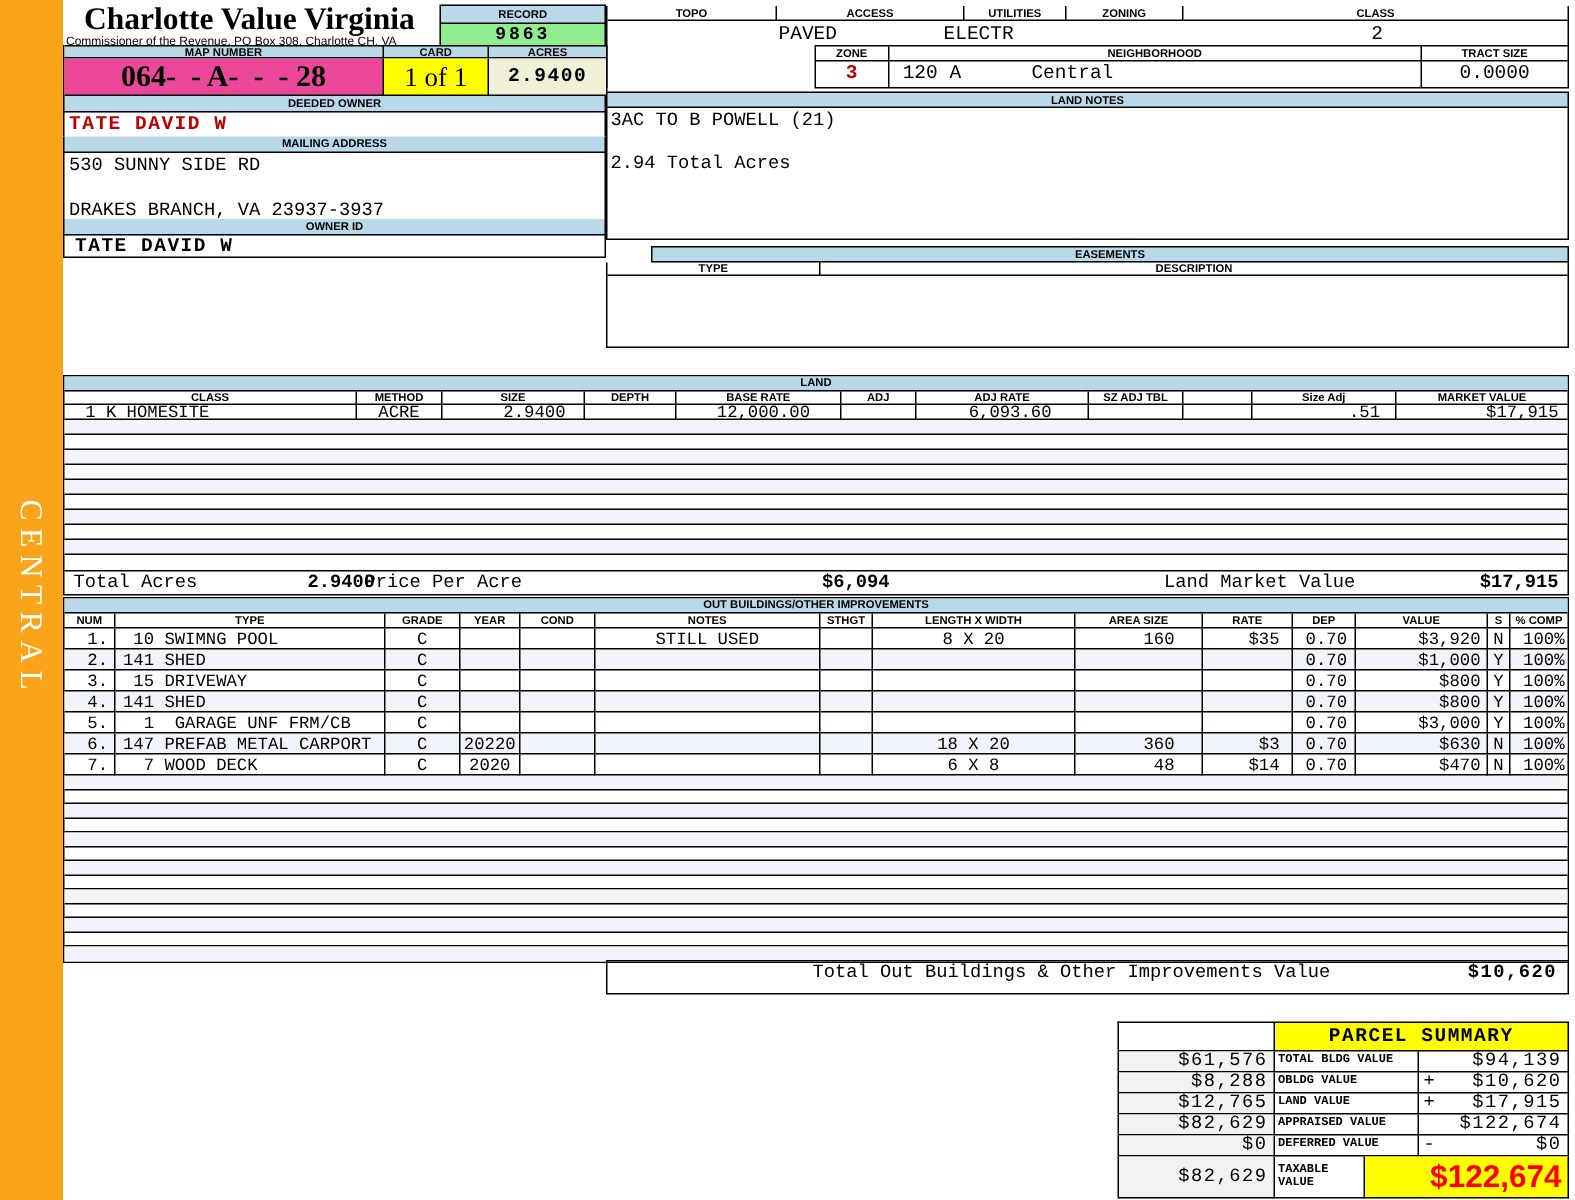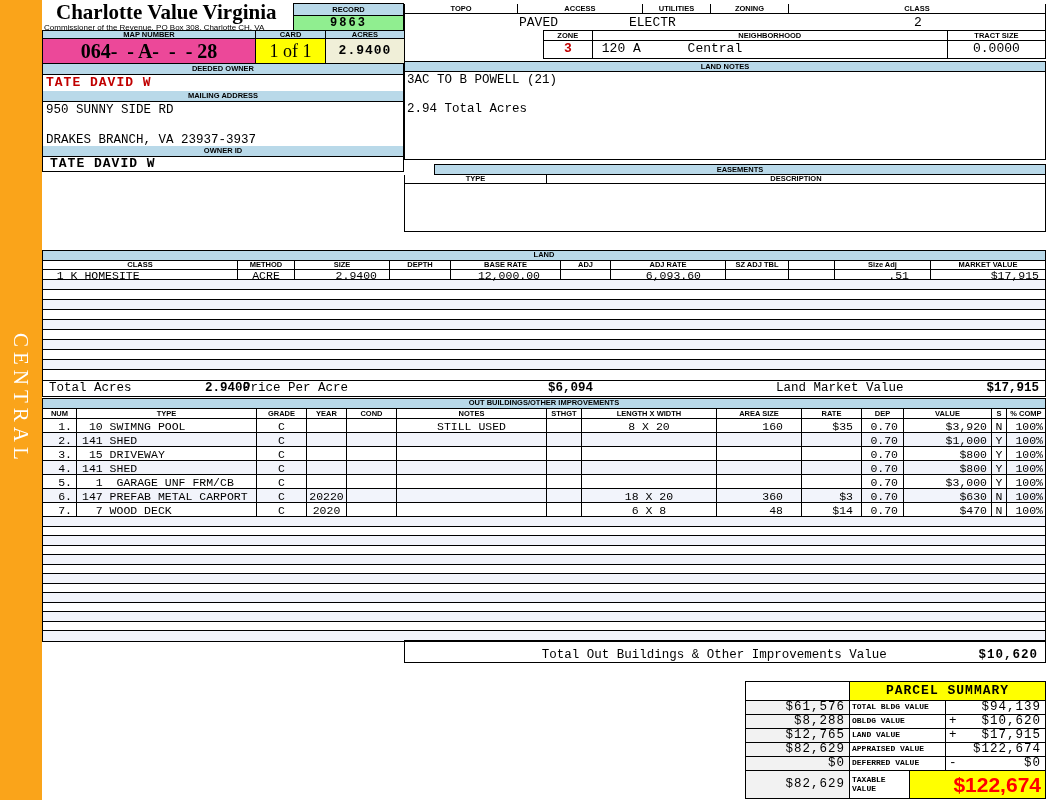--- a/index.html
+++ b/index.html
@@ -96,21 +96,21 @@
   
   .ob-table { position:absolute; left:42px; top:398px; width:1004px; border:1px solid #000; }
   .ob-grid { display:grid; grid-template-columns:34px 180px 50px 40px 50px 150px 35px 135px 85px 60px 42px 88px 15px 1fr; }
   .ob-grid > div { border-right:1px solid #000; }
   .ob-grid > div:last-child { border-right:none; }
   .ob-hdr > div { height:10px; border-bottom:1px solid #000; line-height:9px; }
   .ob-rows .ob-row { font-size:11.5px; }
   .ob-rows .ob-row > div { height:14px; border-bottom:1px solid #000; padding-top:2px; line-height:11px; }
   .ob-rows .ob-row.alt { background:#F2F4FB; }
   .ob-empty .empty-row { height:9.5px; }
-  .ob-total { position:absolute; left:404px; top:640px; width:642px; height:23px; border:1px solid #000; display:flex; align-items:flex-end; font-size:12.5px;padding-left:45px; }
+  .ob-total { position:absolute; left:404px; top:640px; width:642px; height:23px; border:1px solid #000; display:flex; align-items:flex-start; font-size:12.5px;padding-left:45px; }
   .ob-total-label { flex:1; text-align:center; }
   .ob-total-value { font-weight:bold; padding-right:7px; letter-spacing:1px; }
   
   .parcel { position:absolute; left:745px; top:681px; width:301px; border-left:1px solid #000; border-top:1px solid #000; }
   .ps-header { display:grid; grid-template-columns:104px 1fr; }
   .ps-header > div { border-right:1px solid #000; border-bottom:1px solid #000; height:19px; }
   .ps-title { background:#FFFF00; font-weight:bold; font-size:13px; text-align:center; line-height:18px; letter-spacing:1px; }
   .ps-row { display:grid; grid-template-columns:104px 96px 1fr; }
   .ps-row > div { border-right:1px solid #000; border-bottom:1px solid #000; height:14px; }
   .ps-prev { background:#F2F2F2; text-align:right; padding-right:4px; font-size:12.5px; line-height:13px; letter-spacing:1px; }
@@ -147,21 +147,21 @@
     <div class="hcell tinyhead">CARD</div>
     <div class="hcell tinyhead">ACRES</div>
     <div class="vcell v-map">064-  - A-  -  - 28</div>
     <div class="vcell v-card">1 of 1</div>
     <div class="vcell v-acres">2.9400</div>
   </div>
   <div class="bar owner-bar">DEEDED OWNER</div>
   <div class="owner-row deeded-owner">TATE DAVID W</div>
   <div class="bar owner-bar">MAILING ADDRESS</div>
   <div class="owner-row addr-block">
-    <div>950 SUNNY SIDE RD</div>
+    <div>530 SUNNY SIDE RD</div>
     <div class="addr-gap"></div>
     <div>DRAKES BRANCH, VA 23937-3937</div>
   </div>
   <div class="bar owner-bar">OWNER ID</div>
   <div class="owner-row ownerid-val">TATE DAVID W</div>
 </div>
 
 <div class="lp-panel">
   <div class="lp-cols">
     <div class="hcell tinyhead">TOPO</div>
@@ -224,21 +224,21 @@
       <div class="land-grid land-row last-row">
         <div class="cell-pre">  1 K HOMESITE</div>
         <div class="ta-c">ACRE</div>
         <div class="ta-r" style="padding-right:12px;">2.9400</div>
         <div></div>
         <div class="ta-r" style="padding-right:20px;">12,000.00</div>
         <div></div>
         <div class="ta-r" style="padding-right:24px;">6,093.60</div>
         <div></div>
         <div></div>
-        <div class="ta-r" style="padding-right:21px;">.51</div>
+        <div class="ta-r" style="padding-right:10px;">.51</div>
         <div class="ta-r" style="padding-right:6px;">$17,915</div>
       </div>
     </div>
   <div class="stripe">
       <div class="empty-row alt"></div>
       <div class="empty-row"></div>
       <div class="empty-row alt"></div>
       <div class="empty-row"></div>
       <div class="empty-row alt"></div>
       <div class="empty-row"></div>

